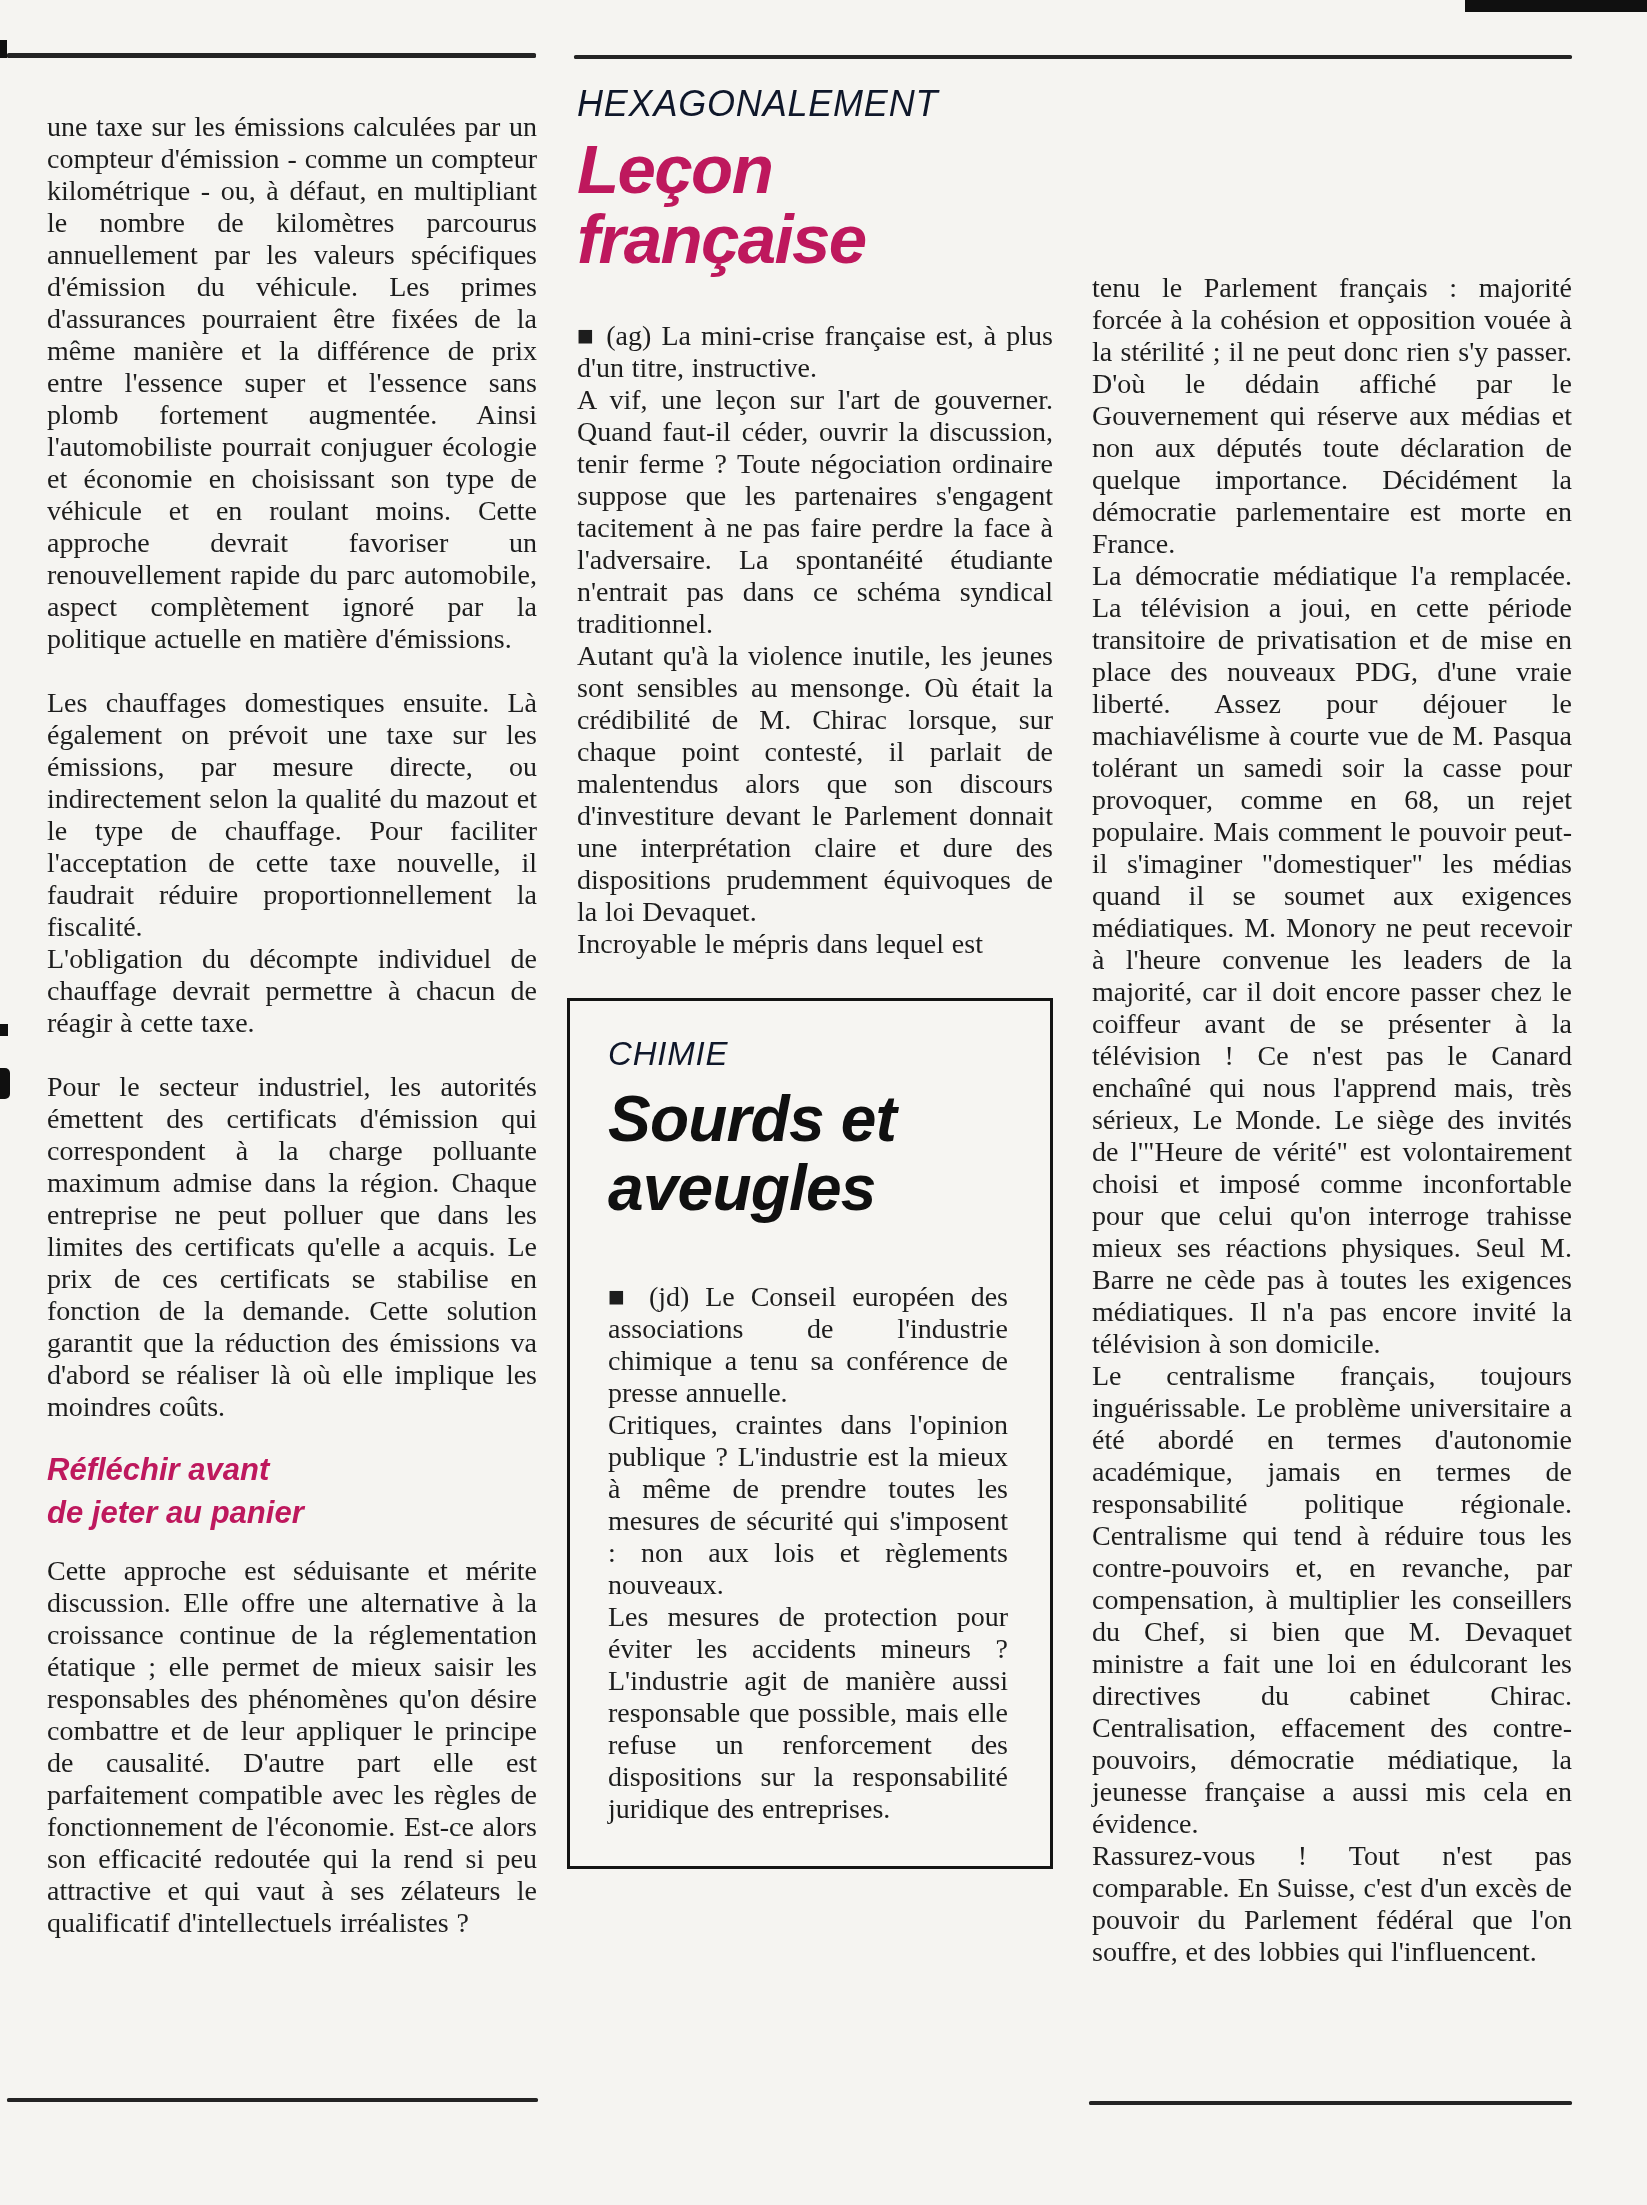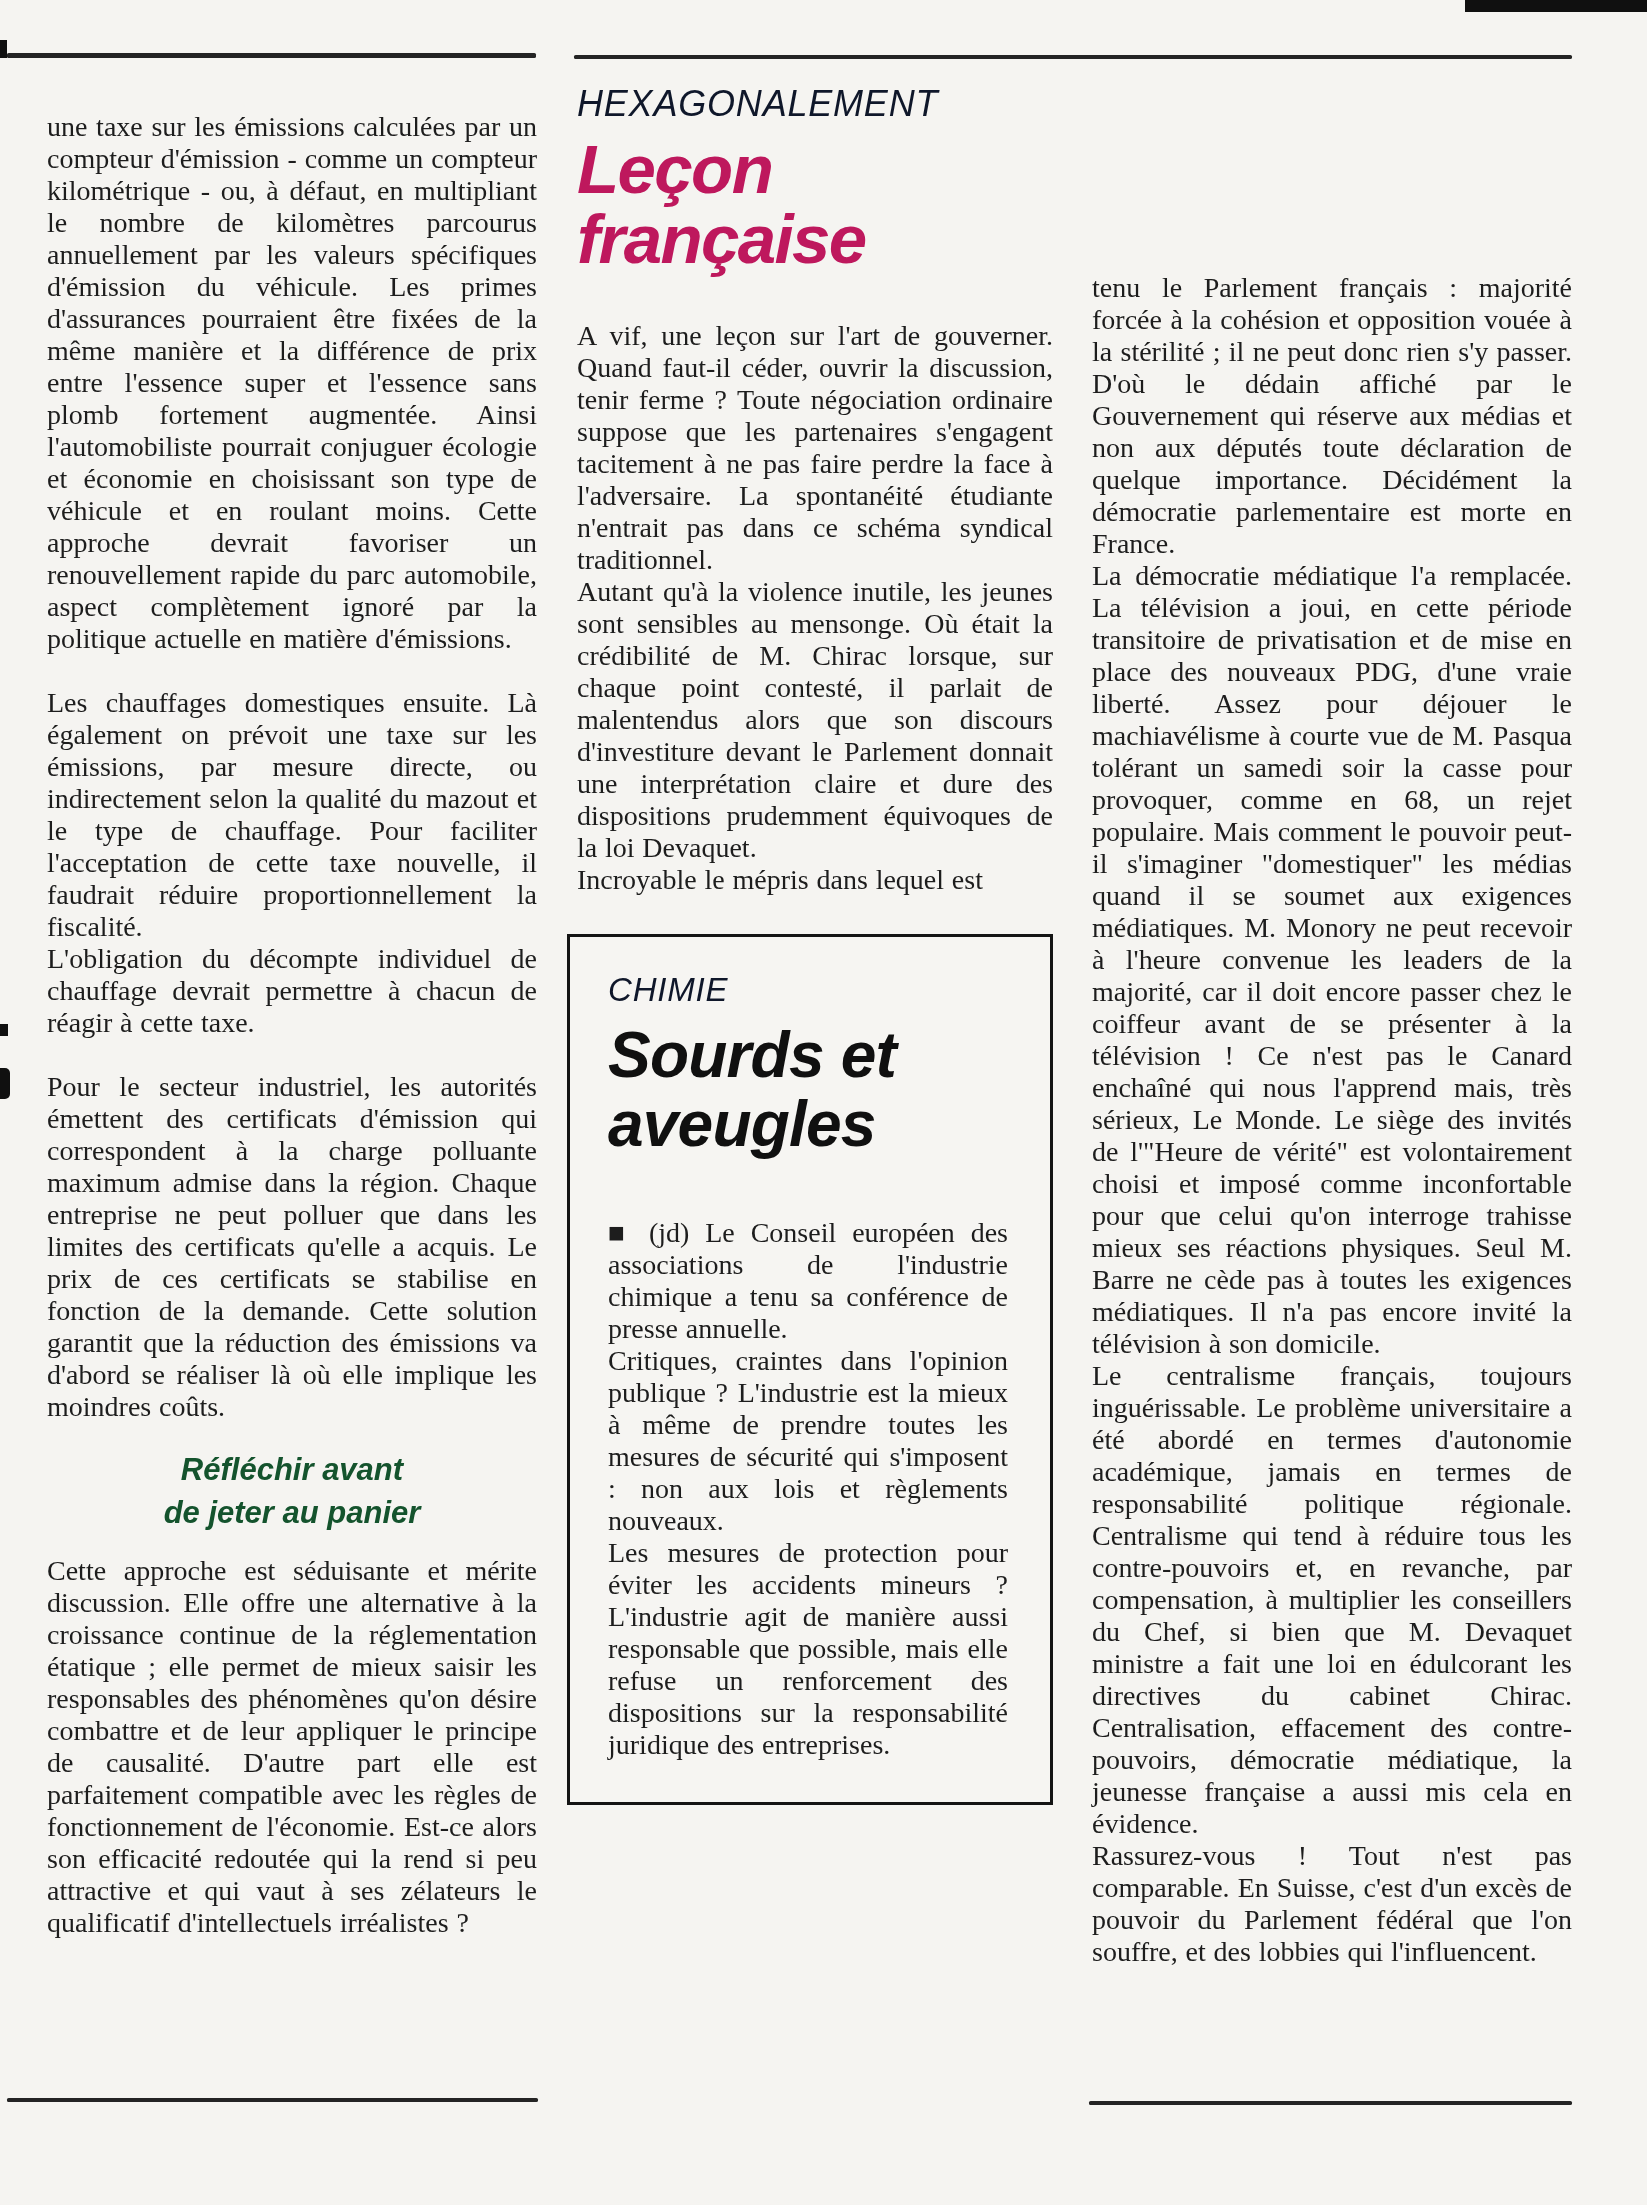--- a/index.html
+++ b/index.html
@@ -46,22 +46,21 @@
     word-spacing: 0.8px;
   }
   .col-gap { height: 32px; }
 
   .subhead {
     font-family: "Liberation Sans", sans-serif;
     font-style: italic;
     font-weight: 700;
     font-size: 31px;
     line-height: 43px;
-    text-align: center;
-    color: #14532d;
+    color: #be185d;
     margin: 25px 0 21.4px 0;
     white-space: pre-line;
   }
 
   .kicker {
     font-family: "Liberation Sans", sans-serif;
     font-style: italic;
     font-weight: 400;
     font-size: 36px;
     line-height: 1;
@@ -143,20 +142,21 @@
         <h3 class="subhead">Réfléchir avant
 de jeter au panier</h3>
         <p class="para">Cette approche est séduisante et mérite discussion. Elle offre une alternative à la croissance continue de la réglementation étatique ; elle permet de mieux saisir les responsables des phénomènes qu'on désire combattre et de leur appliquer le principe de causalité. D'autre part elle est parfaitement compatible avec les règles de fonctionnement de l'économie. Est-ce alors son efficacité redoutée qui la rend si peu attractive et qui vaut à ses zélateurs le qualificatif d'intellectuels irréalistes ?</p>
       </div>
   </div>
 
   <div class="col col-mid">
     <div class="kicker">HEXAGONALEMENT</div>
     <h1 class="headline">Leçon française</h1>
     <div class="article-body">
+        <p class="para">■ (ag) La mini-crise française est, à plus d'un titre, instructive.</p>
         <p class="para">A vif, une leçon sur l'art de gouverner. Quand faut-il céder, ouvrir la discussion, tenir ferme ? Toute négociation ordinaire suppose que les partenaires s'engagent tacitement à ne pas faire perdre la face à l'adversaire. La spontanéité étudiante n'entrait pas dans ce schéma syndical traditionnel.</p>
         <p class="para">Autant qu'à la violence inutile, les jeunes sont sensibles au mensonge. Où était la crédibilité de M. Chirac lorsque, sur chaque point contesté, il parlait de malentendus alors que son discours d'investiture devant le Parlement donnait une interprétation claire et dure des dispositions prudemment équivoques de la loi Devaquet.</p>
         <p class="para">Incroyable le mépris dans lequel est</p>
       </div>
 
     <div class="box">
       <div class="kicker">CHIMIE</div>
       <h2 class="box-headline">Sourds et
 aveugles</h2>
       <div class="article-body">

